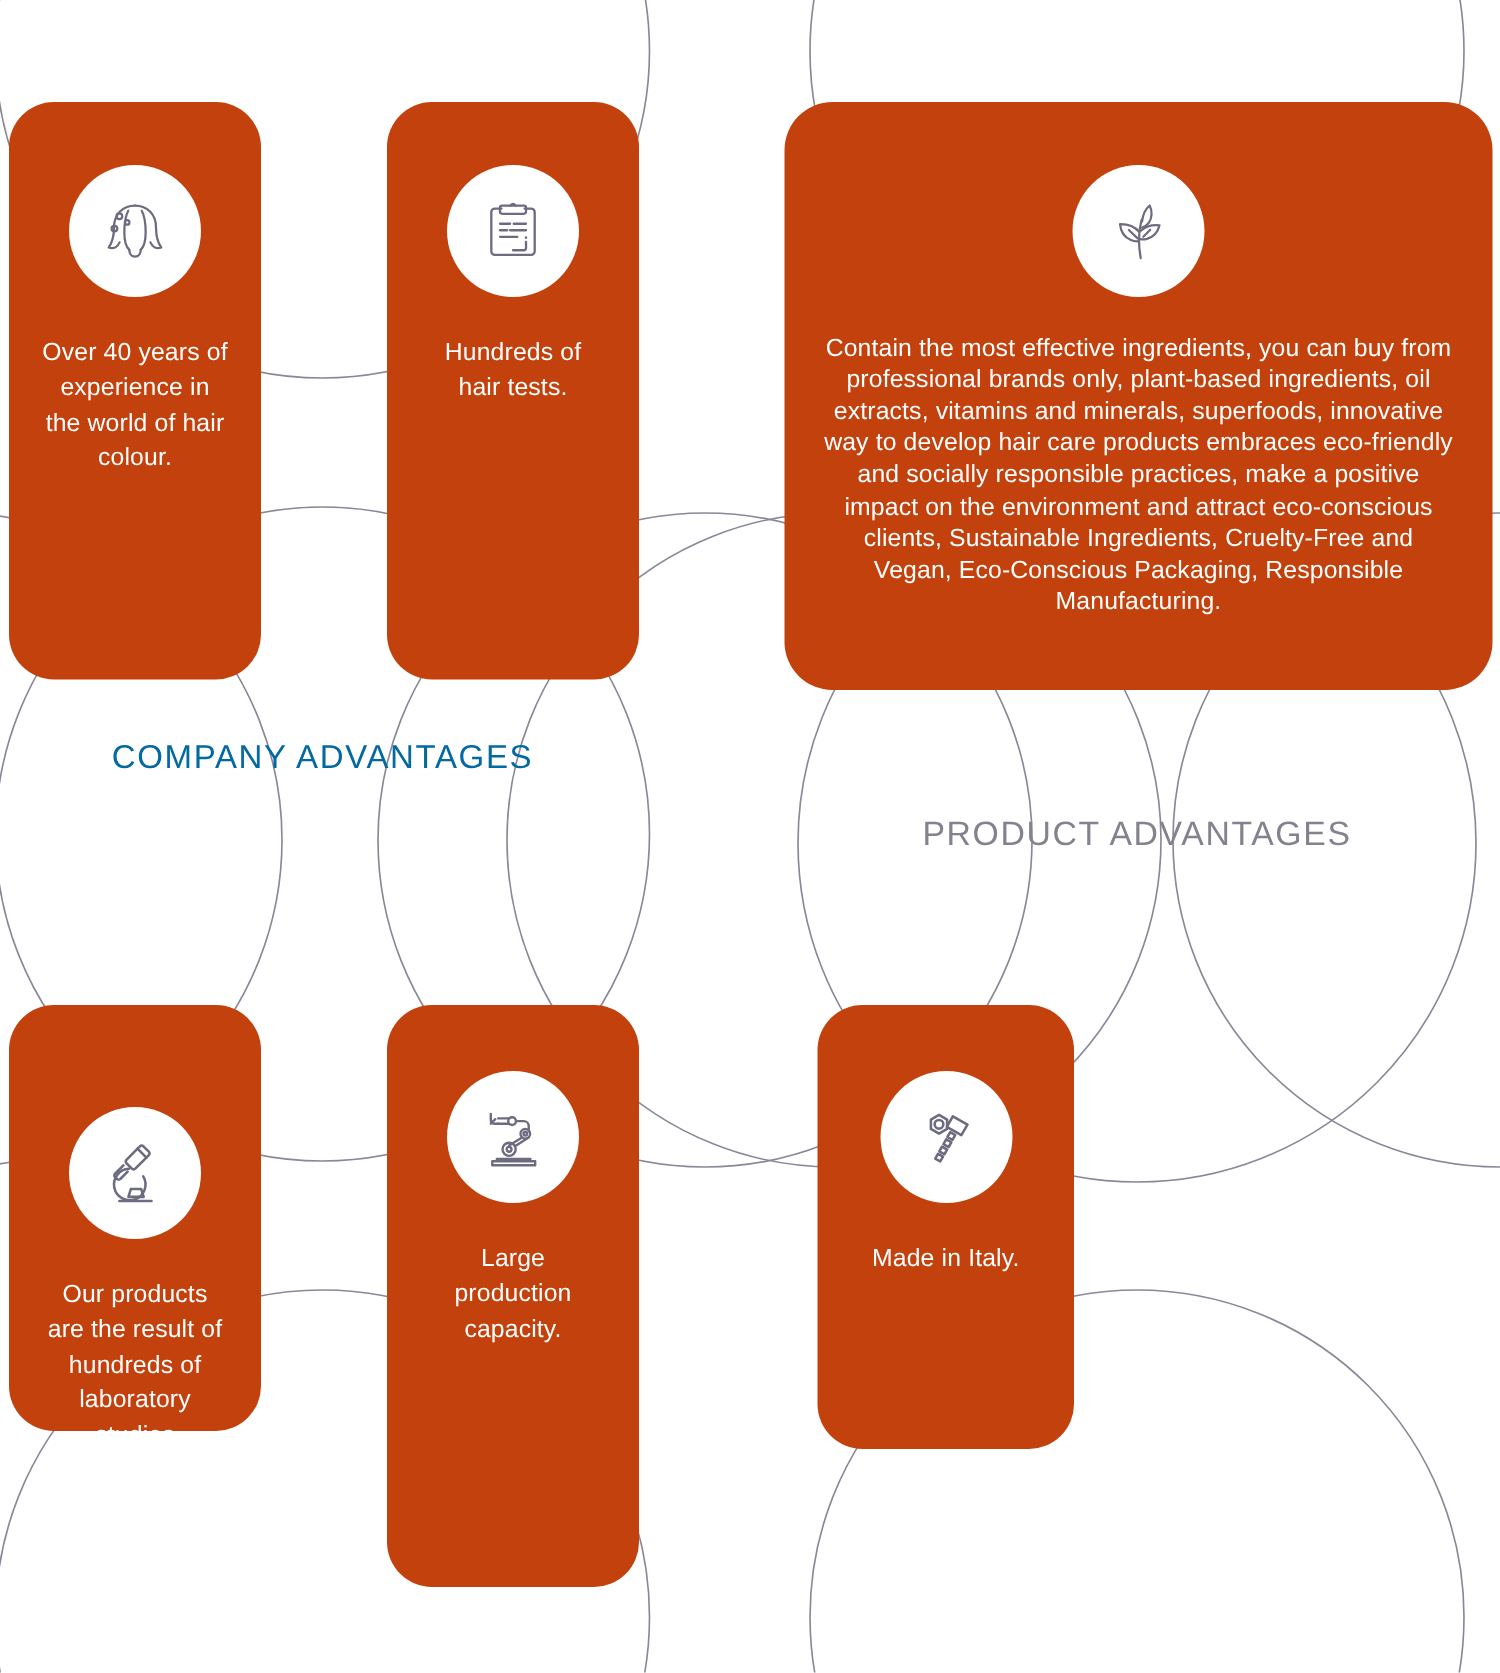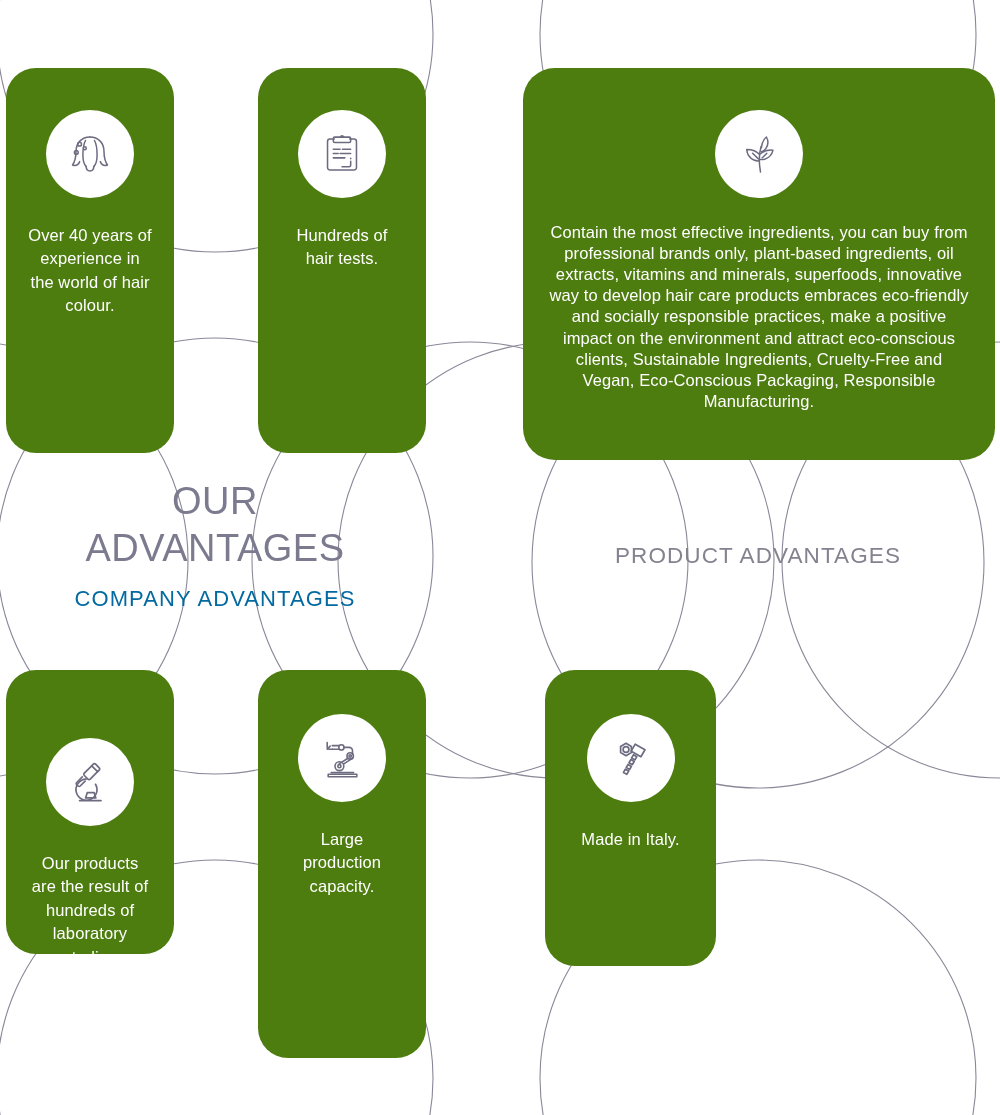--- a/index.html
+++ b/index.html
@@ -30,21 +30,21 @@
     width: 1000px;
     height: 1115px;
     z-index: 1;
     pointer-events: none;
   }
 
   
   .card {
     position: absolute;
     z-index: 3;
-    background: #4d7c0f;
+    background: #c2410c;
     border-radius: 30px;
     box-sizing: border-box;
     display: flex;
     flex-direction: column;
     align-items: center;
   }
   .card-icon-badge {
     width: 88px;
     height: 88px;
     border-radius: 50%;
@@ -255,22 +255,20 @@
         <path d="M27.8 29.6l3.4 1.9-1.8 3.2-3.4-2z"></path>
         <path d="M25 34.4l3.4 2-1.8 3.1-3.4-1.9z"></path>
         <path d="M22.3 39.2l3.4 1.9-1.9 3.2-3.3-1.9z"></path>
       </svg>
     </div>
     <div class="card-text">Made in Italy.</div>
   </div>
 
 
   <div class="center-title-block" id="company-title-block">
-    <div id="company-heading">OUR
-ADVANTAGES</div>
     <div id="company-subheading">COMPANY ADVANTAGES</div>
   </div>
 
   <div class="center-title-block" id="product-title-block">
     <div id="product-heading">PRODUCT ADVANTAGES</div>
   </div>
 
 </div>
 
 </body></html>

